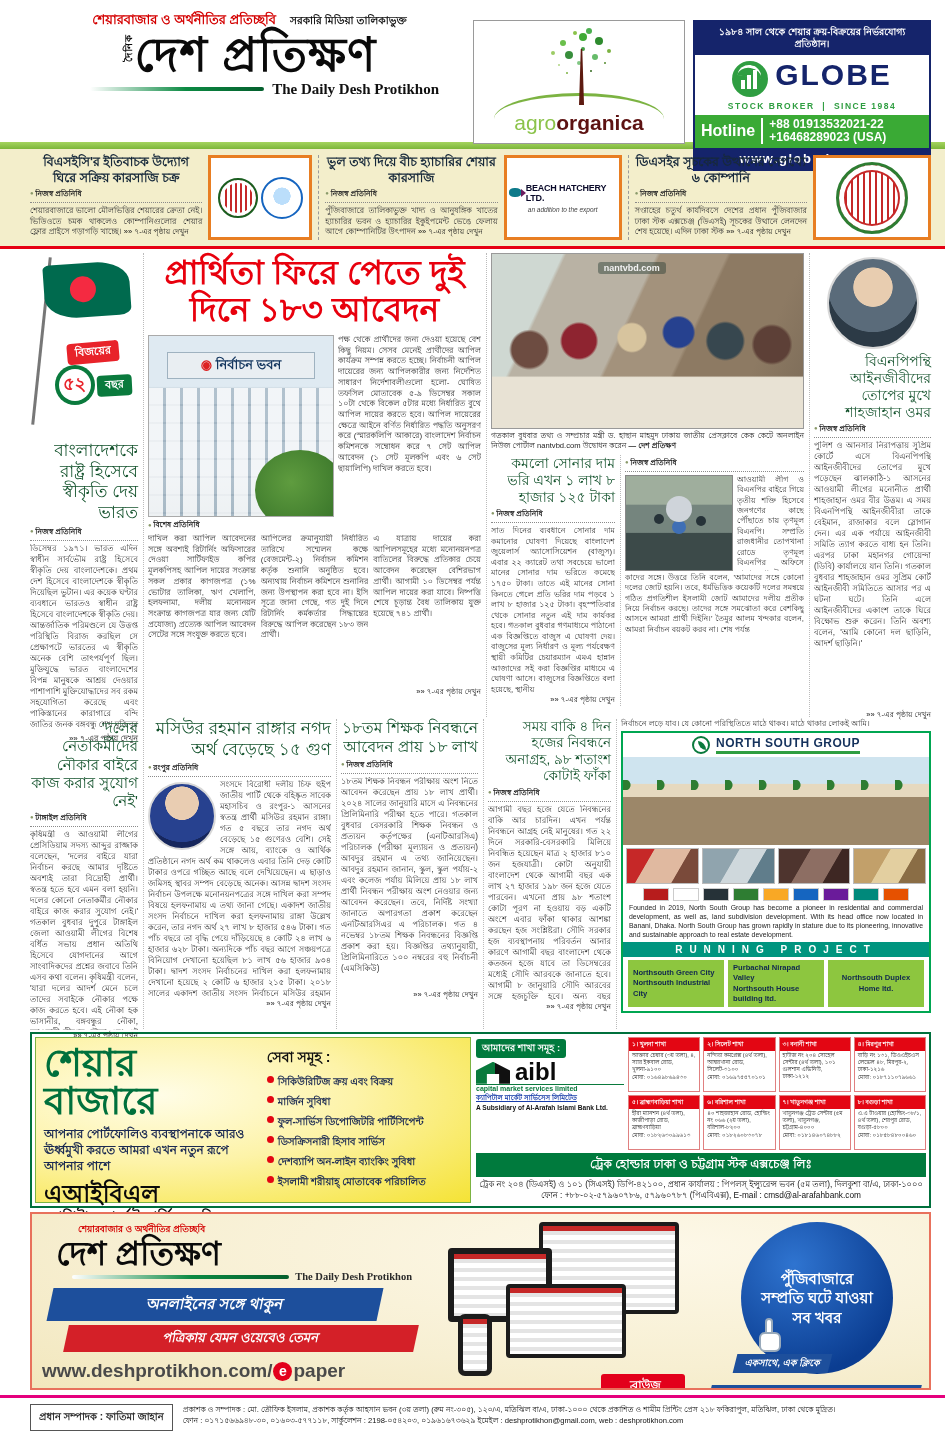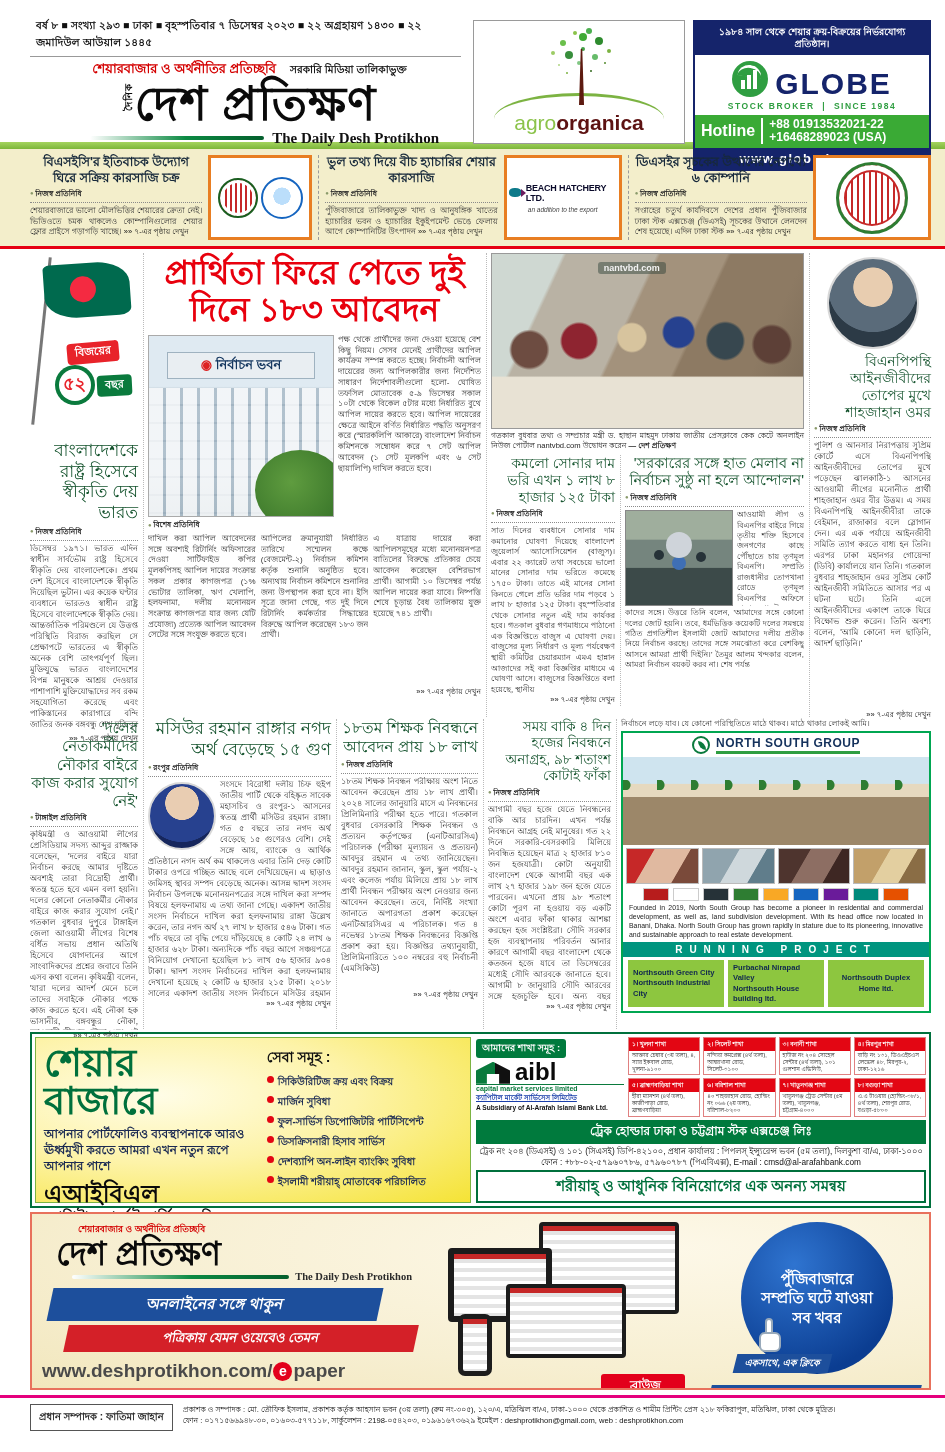--- a/index.html
+++ b/index.html
@@ -33,21 +33,21 @@
                8px 34px 0 -3px #33691e, -16px 36px 0 -3px #7cb342; }
   .agro-trunk { position:absolute; top:28px; left:50%; width:5px; height:56px; background:#5d1a10;
                 clip-path:polygon(35% 0,65% 0,100% 100%,0 100%); }
   .agro-ground { width:170px; height:26px; border-top:3px solid #7cb342; border-radius:50% 50% 0 0/100% 100% 0 0; margin-bottom:24px; }
   .agro-text { position:absolute; bottom:8px; font-size:21px; font-weight:bold; }
   .agro-text .g { color:#8bc34a; font-weight:normal; }
   .agro-text .o { color:#5d1212; }
 
   .globe-box { width:238px; margin-top:12px; border:2px solid #15246b; background:#fff; }
   .globe-top { background:#15246b; color:#fff; font-size:9.5px; font-weight:bold; text-align:center; padding:4px 6px; line-height:1.3; }
-  .globe-mid { display:flex; align-items:flex-end; justify-content:center; gap:7px; padding:6px 4px 4px; }
+  .globe-mid { display:flex; align-items:flex-start; justify-content:center; gap:7px; padding:6px 4px 4px; }
   .globe-icon { width:36px; height:36px; border-radius:50%; background:#2f9e41; position:relative; flex:none; }
   .globe-icon i { position:absolute; bottom:8px; width:4px; background:#fff; }
   .globe-icon .b1 { left:9px; height:9px; } .globe-icon .b2 { left:15px; height:14px; } .globe-icon .b3 { left:21px; height:19px; }
   .globe-icon .arr { position:absolute; top:4px; left:6px; width:24px; height:12px;
                      border-top:3px solid #fff; border-radius:50% 50% 0 0/100% 100% 0 0; transform:rotate(8deg); }
   .globe-word { color:#15246b; font-size:30px; font-weight:bold; letter-spacing:2px; line-height:.9; }
   .globe-sub { text-align:center; color:#2f9e41; font-size:8.5px; font-weight:bold; letter-spacing:1.5px; padding-bottom:4px; }
   .globe-hot { background:#3aaa35; color:#fff; display:flex; align-items:center; gap:6px; padding:3px 6px; }
   .hotline { font-size:16px; font-weight:bold; }
   .hot-div { width:2px; height:26px; background:#fff; }
@@ -278,21 +278,20 @@
   .chief { border:1px solid #555; font-size:10px; font-weight:bold; padding:4px 8px; white-space:nowrap; }
   .imprint { font-size:7.6px; line-height:1.45; color:#111; text-align:justify; }
 </style>
 </head>
 <body>
 
 <div class="page">
 
   <header class="hdr pad">
     <div class="hdr-left">
-      <div class="dateline">বর্ষ ৮ ■ সংখ্যা ২৯৩ ■ ঢাকা ■ বৃহস্পতিবার ৭ ডিসেম্বর ২০২৩ ■ ২২ অগ্রহায়ণ ১৪৩০ ■ ২২ জমাদিউল আউয়াল ১৪৪৫</div>
       <div class="mast">
         <div class="mast-toprow">
           <span class="tagline">শেয়ারবাজার ও অর্থনীতির প্রতিচ্ছবি</span>
           <span class="listed">সরকারি মিডিয়া তালিকাভুক্ত</span>
         </div>
         <div class="mast-title"><span class="mast-daily">দৈনিক</span><span>দেশ প্রতিক্ষণ</span></div>
         <div class="mast-eng">
           <span class="swoosh"></span>
           <span class="mast-sub">The Daily Desh Protikhon</span>
         </div>
@@ -420,21 +419,20 @@
       <div class="caption"><span>গতকাল বুধবার তথ্য ও সম্প্রচার মন্ত্রী ড. হাছান মাহমুদ ঢাকায় জাতীয় প্রেসক্লাবে কেক কেটে অনলাইন নিউজ পোর্টাল nantvbd.com উদ্বোধন করেন</span> <span class="cr">— দেশ প্রতিক্ষণ</span></div>
       <div class="c-row">
         <div class="gold">
           <div class="art-title" style="font-size:14px;">কমলো সোনার দাম ভরি এখন ১ লাখ ৮ হাজার ১২৫ টাকা</div>
           <div class="by">নিজস্ব প্রতিনিধি</div>
           <div class="dotrule"></div>
           <div class="body-txt" style="font-size:7.9px; height:168px;">সাত দিনের ব্যবধানে সোনার দাম কমানোর ঘোষণা দিয়েছে বাংলাদেশ জুয়েলার্স অ্যাসোসিয়েশন (বাজুস)। এবার ২২ ক্যারেট তথা সবচেয়ে ভালো মানের সোনার দাম ভরিতে কমেছে ১৭৫০ টাকা। তাতে এই মানের সোনা কিনতে গেলে প্রতি ভরির দাম পড়বে ১ লাখ ৮ হাজার ১২৫ টাকা। বৃহস্পতিবার থেকে সোনার নতুন এই দাম কার্যকর হবে। গতকাল বুধবার গণমাধ্যমে পাঠানো এক বিজ্ঞপ্তিতে বাজুস এ ঘোষণা দেয়। বাজুসের মূল্য নির্ধারণ ও মূল্য পর্যবেক্ষণ স্থায়ী কমিটির চেয়ারম্যান এমএ হান্নান আজাদের সই করা বিজ্ঞপ্তির মাধ্যমে এ ঘোষণা আসে। বাজুসের বিজ্ঞপ্তিতে বলা হয়েছে, স্থানীয়</div>
           <div class="more" style="text-align:right;">৭-এর পৃষ্ঠায় দেখুন</div>
         </div>
         <div class="trin">
-          <div class="art-title" style="font-size:14.5px;">'সরকারের সঙ্গে হাত মেলাব না নির্বাচন সুষ্ঠু না হলে আন্দোলন'</div>
           <div class="by">নিজস্ব প্রতিনিধি</div>
           <div class="dotrule"></div>
           <div class="trin-row">
             <div class="photo-mics"></div>
             <div class="body-txt" style="font-size:7.8px; height:96px;">আওয়ামী লীগ ও বিএনপির বাইরে গিয়ে তৃতীয় শক্তি হিসেবে জনগণের কাছে পৌঁছাতে চায় তৃণমূল বিএনপি। সম্প্রতি রাজধানীর তোপখানা রোডে তৃণমূল বিএনপির অফিসে ঢাকা পোস্টের সঙ্গে আলাপকালে দলটির মহাসচিব তৈমুর আলম খন্দকার বলেন, 'আমরা সরকারের সঙ্গে হাত মেলাব না। নির্বাচন সুষ্ঠু না হলে সরকারের বিরুদ্ধে আন্দোলনে নামব।' তার কাছে প্রশ্ন রাখা হয়, জোটবদ্ধ হয়ে নির্বাচন করছেন কি না, করলে</div>
           </div>
           <div class="body-txt" style="font-size:7.8px; height:74px; margin-top:2px;">কাদের সঙ্গে। উত্তরে তিনি বলেন, 'আমাদের সঙ্গে কোনো দলের জোট হয়নি। তবে, ধর্মভিত্তিক কয়েকটি দলের সমন্বয়ে গঠিত প্রগতিশীল ইসলামী জোট আমাদের দলীয় প্রতীক নিয়ে নির্বাচন করছে। তাদের সঙ্গে সমঝোতা করে বেশকিছু আসনে আমরা প্রার্থী দিইনি।' তৈমুর আলম খন্দকার বলেন, আমরা নির্বাচন বয়কট করব না। শেষ পর্যন্ত</div>
         </div>
       </div>
     </div>
@@ -619,21 +617,20 @@
             </div>
           <div class="bcard">
               <div class="bhead">৮। বগুড়া শাখা</div>
               <div class="bline">এ.এ টাওয়ার (হোল্ডিং-৩৮/১, ৪র্থ তলা), শেরপুর রোড, বগুড়া-৫৮০০</div>
               <div class="bline">মোবা: ০১৮৫৮৪৮০০৪৬০</div>
             </div>
         </div>
       </div>
       <div class="trek-bar">ট্রেক হোল্ডার ঢাকা ও চট্টগ্রাম স্টক এক্সচেঞ্জ লিঃ</div>
       <div class="trek-addr"><span>ট্রেক নং ২০৪ (ডিএসই) ও ১০১ (সিএসই) ডিপি-৪২১০০, প্রধান কার্যালয় : পিপলস্ ইন্স্যুরেন্স ভবন (৫ম তলা), দিলকুশা বা/এ, ঢাকা-১০০০</span><br><span>ফোন : +৮৮-০২-৫৭৯৬০৭৮৬, ৫৭৯৬০৭৮৭ (পিএবিএক্স), E-mail : cmsd@al-arafahbank.com</span></div>
-      <div class="slogan-box">শরীয়াহ্ ও আধুনিক বিনিয়োগের এক অনন্য সমন্বয়</div>
     </div>
   </section>
 
   <section class="promo">
     <div class="promo-left">
       <div class="p-tag">শেয়ারবাজার ও অর্থনীতির প্রতিচ্ছবি</div>
       <div class="p-title">দেশ প্রতিক্ষণ</div>
       <div class="p-engrow">
           <span class="swoosh"></span>
           <span class="p-eng">The Daily Desh Protikhon</span>

